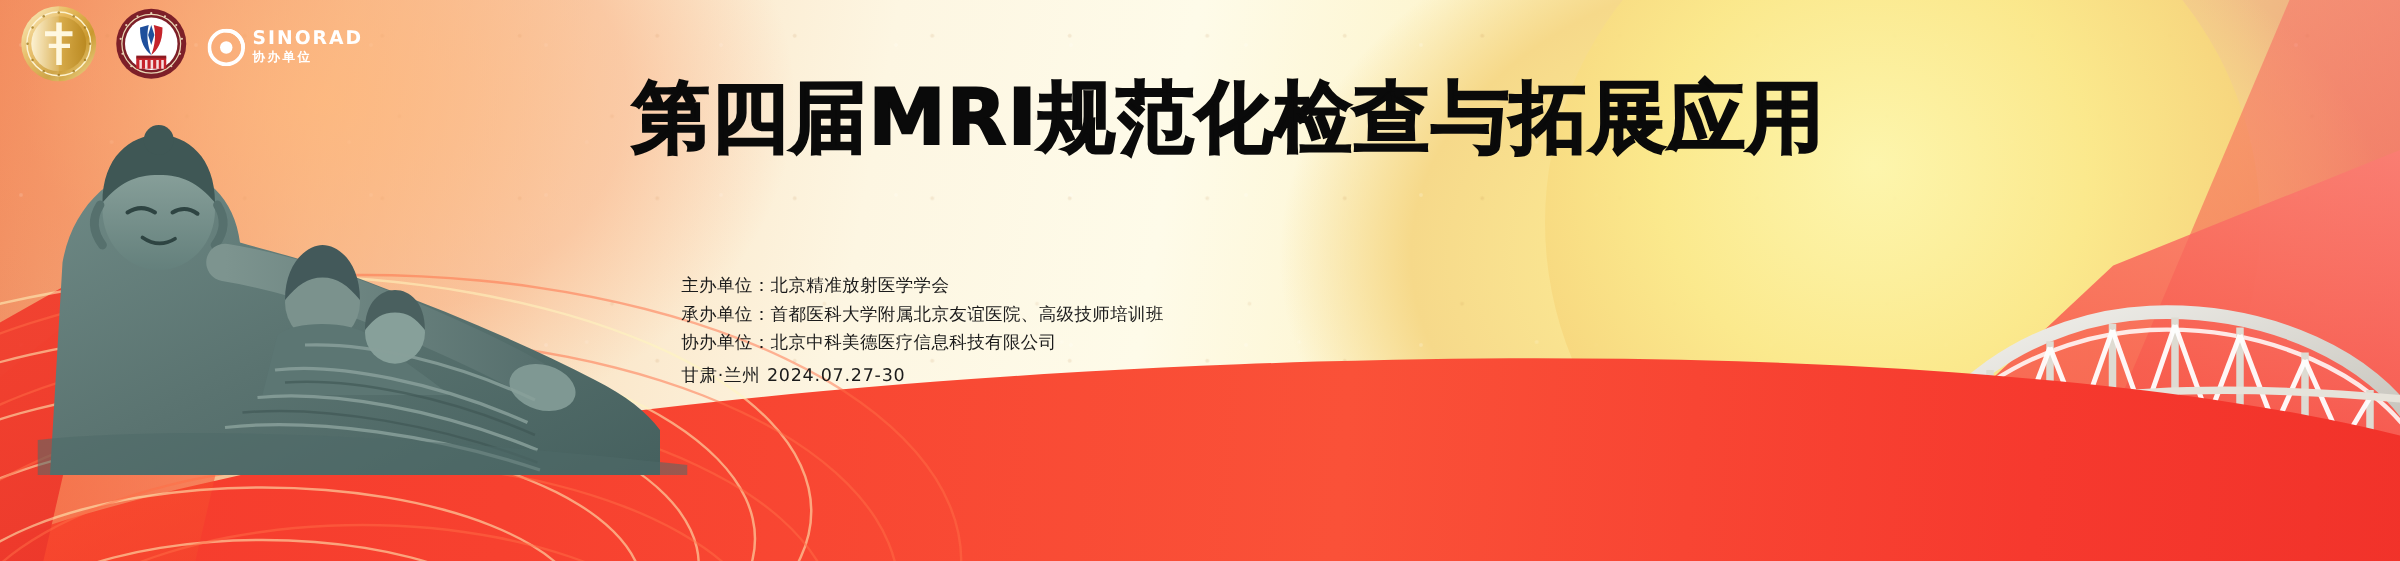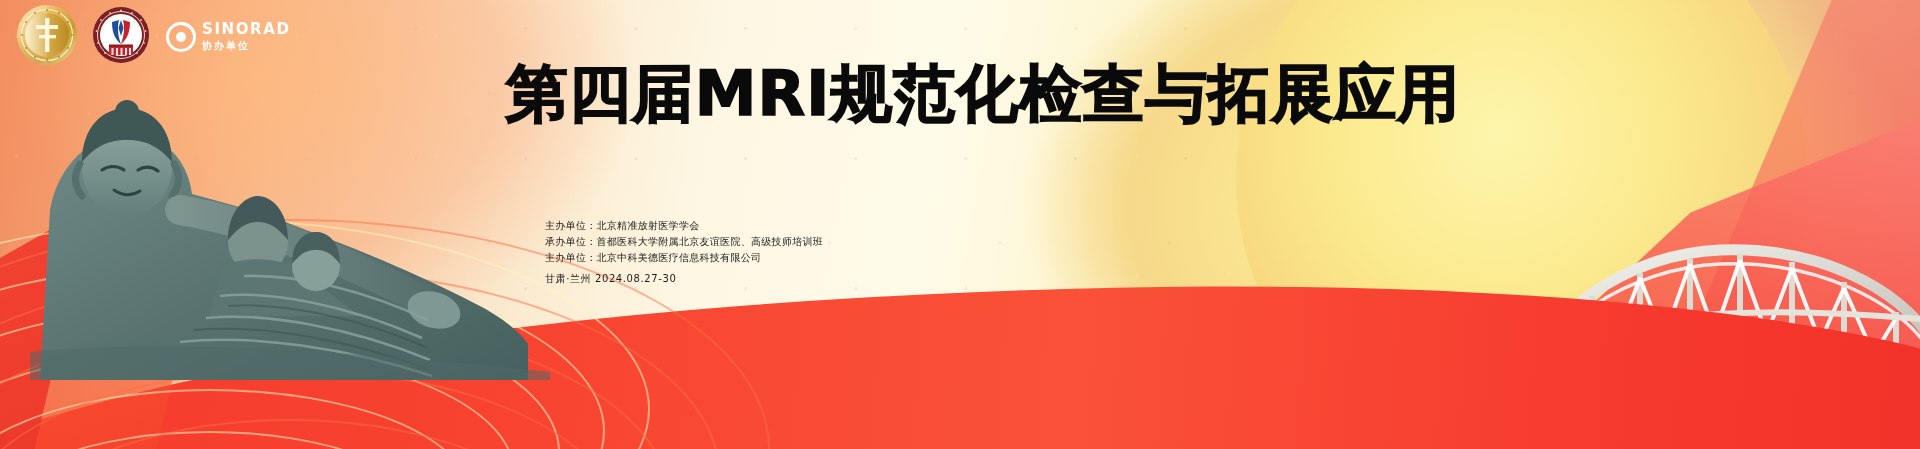--- a/index.html
+++ b/index.html
@@ -163,21 +163,21 @@
     white-space:nowrap;
   }
   .title-line.l1 { font-size:62px;padding-left:46px; }
   .title-line.l2 { font-size:62px; margin-top:12px; }
 
   
   .info {
     position:absolute; left:545px; top:218px;
     z-index:25;
     color:#1b1b1b;
-    font-size:10px;
+    font-size:14px;
     line-height:1.62;
     font-family:"DejaVu Sans","Liberation Sans",sans-serif;
     letter-spacing:.3px;
   }
   .info div { white-space:nowrap; }
   .info .date { margin-top:4px; letter-spacing:.6px; }
 </style>
 </head>
 <body>
 
@@ -451,17 +451,17 @@
 
   </div>
 
   <div class="title-block">
     <div class="title-line l1">第四届MRI规范化检查与拓展应用</div>
   </div>
 
   <div class="info">
     <div>主办单位：北京精准放射医学学会</div>
     <div>承办单位：首都医科大学附属北京友谊医院、高级技师培训班</div>
-    <div>主办单位：北京中科美德医疗信息科技有限公司</div>
-    <div class="date">甘肃·兰州  2024.08.27-30</div>
+    <div>协办单位：北京中科美德医疗信息科技有限公司</div>
+    <div class="date">甘肃·兰州  2024.07.27-30</div>
   </div>
 
 </div>
 
 </body></html>

